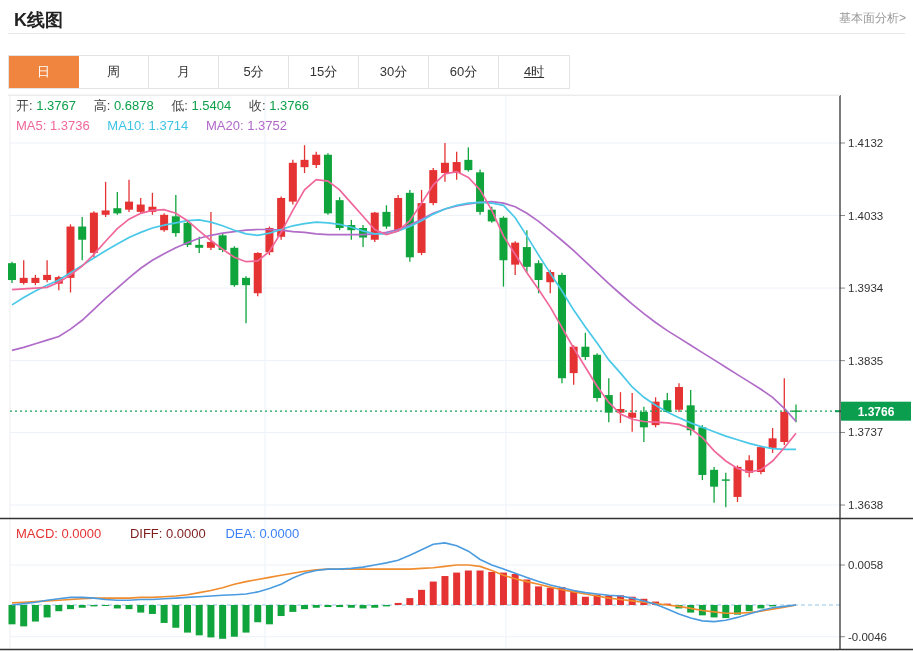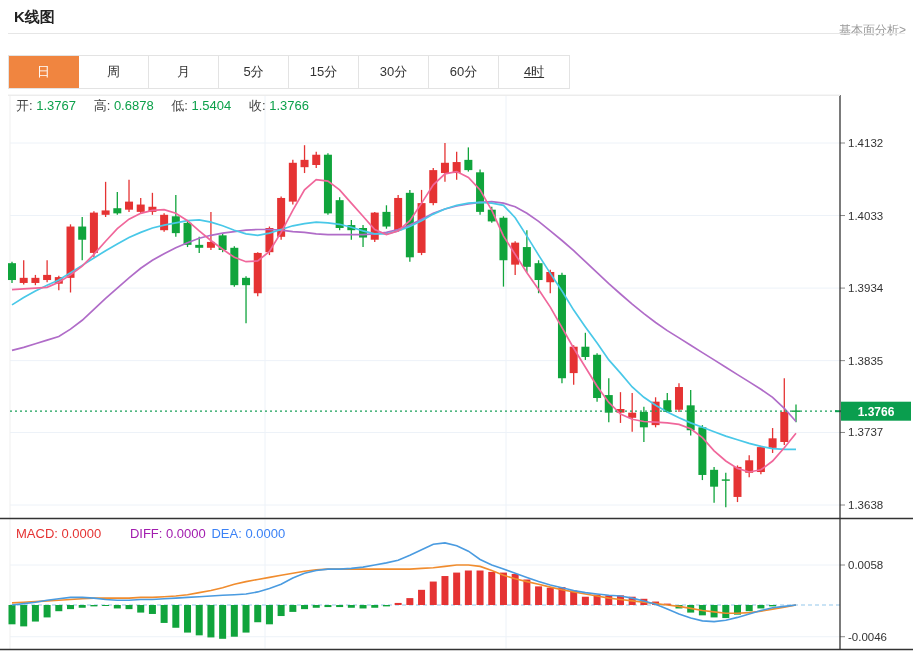--- a/index.html
+++ b/index.html
@@ -1,37 +1,37 @@
 <!DOCTYPE html>
 <html><head>
 <meta charset="utf-8">
 <style>
   html,body{margin:0;padding:0;background:#fff;font-family:"Liberation Sans",sans-serif;}
   #app{position:relative;width:913px;height:651px;background:#fff;overflow:hidden;}
   #chart-svg{position:absolute;left:0;top:0;z-index:1;}
   .ovl{position:absolute;z-index:2;}
-  #page-title{left:14px;top:8px;font-size:15px;font-weight:bold;color:#222;}
-  #fund-link{right:7px;top:22px;font-size:12px;color:#999;cursor:pointer;}
+  #page-title{left:14px;top:8px;font-size:18px;font-weight:bold;color:#222;}
+  #fund-link{right:7px;top:10px;font-size:12px;color:#999;cursor:pointer;}
   #title-divider{left:8px;top:33px;width:897px;height:0;border-top:1px solid #e6e6e6;}
   #tab-bar{left:8px;top:55px;display:flex;border:1px solid #e3e3e3;box-sizing:border-box;height:34px;background:#fff;}
   .tab{width:70px;height:100%;display:flex;align-items:center;justify-content:center;
        font-size:13px;color:#333;border-right:1px solid #e3e3e3;cursor:pointer;box-sizing:border-box;background:#fff;}
   .tab:last-child{border-right:none;text-decoration:underline;}
   .tab.active{background:#f08540;border-color:#f08540;color:#fff;}
   #tab-underline{left:8px;top:95px;width:832px;height:0;border-top:1px solid #ececec;}
   #ohlc-row{left:16px;top:97px;font-size:13px;white-space:nowrap;}
   #ohlc-row .lbl{color:#444;}
   #ohlc-row .val{color:#0ca04a;margin-right:14px;text-align:right;}
   #ma-row{left:16px;top:118px;font-size:13px;white-space:nowrap;}
   #ma-row .ma5{color:#f0679b;margin-right:14px;}
   #ma-row .ma10{color:#3fc3e3;margin-right:14px;}
   #ma-row .ma20{color:#b168c9;}
   #macd-row{left:16px;top:526px;font-size:13px;white-space:nowrap;}
   #macd-row .macd{color:#e53333;margin-right:25px;}
-  #macd-row .diff{color:#a21caf;margin-right:2px;}
+  #macd-row .diff{color:#7f1d1d;margin-right:16px;}
   #macd-row .dea{color:#3b82f6;}
 </style>
 </head>
 <body>
 
 <div id="app">
   <svg id="chart-svg" width="913" height="651">
       <line x1="265" y1="95" x2="265" y2="517.5" stroke="#edf2f8" stroke-width="1"></line>
       <line x1="265" y1="519.5" x2="265" y2="648.5" stroke="#edf2f8" stroke-width="1"></line>
       <line x1="506" y1="95" x2="506" y2="517.5" stroke="#edf2f8" stroke-width="1"></line>
@@ -299,19 +299,24 @@
     <span class="lbl">开:</span>
     <span class="val">1.3767</span>
     <span class="lbl">高:</span>
     <span class="val">0.6878</span>
     <span class="lbl">低:</span>
     <span class="val">1.5404</span>
     <span class="lbl">收:</span>
     <span class="val">1.3766</span>
   </div>
 
+  <div class="ovl" id="ma-row">
+    <span class="ma5"><span>MA5:</span> <span>1.3736</span></span>
+    <span class="ma10"><span>MA10:</span> <span>1.3714</span></span>
+    <span class="ma20"><span>MA20:</span> <span>1.3752</span></span>
+  </div>
 
   <div class="ovl" id="macd-row">
     <span class="macd"><span>MACD:</span> <span>0.0000</span></span>
     <span class="diff"><span>DIFF:</span> <span>0.0000</span></span>
     <span class="dea"><span>DEA:</span> <span>0.0000</span></span>
   </div>
 </div>
 
 </body></html>

